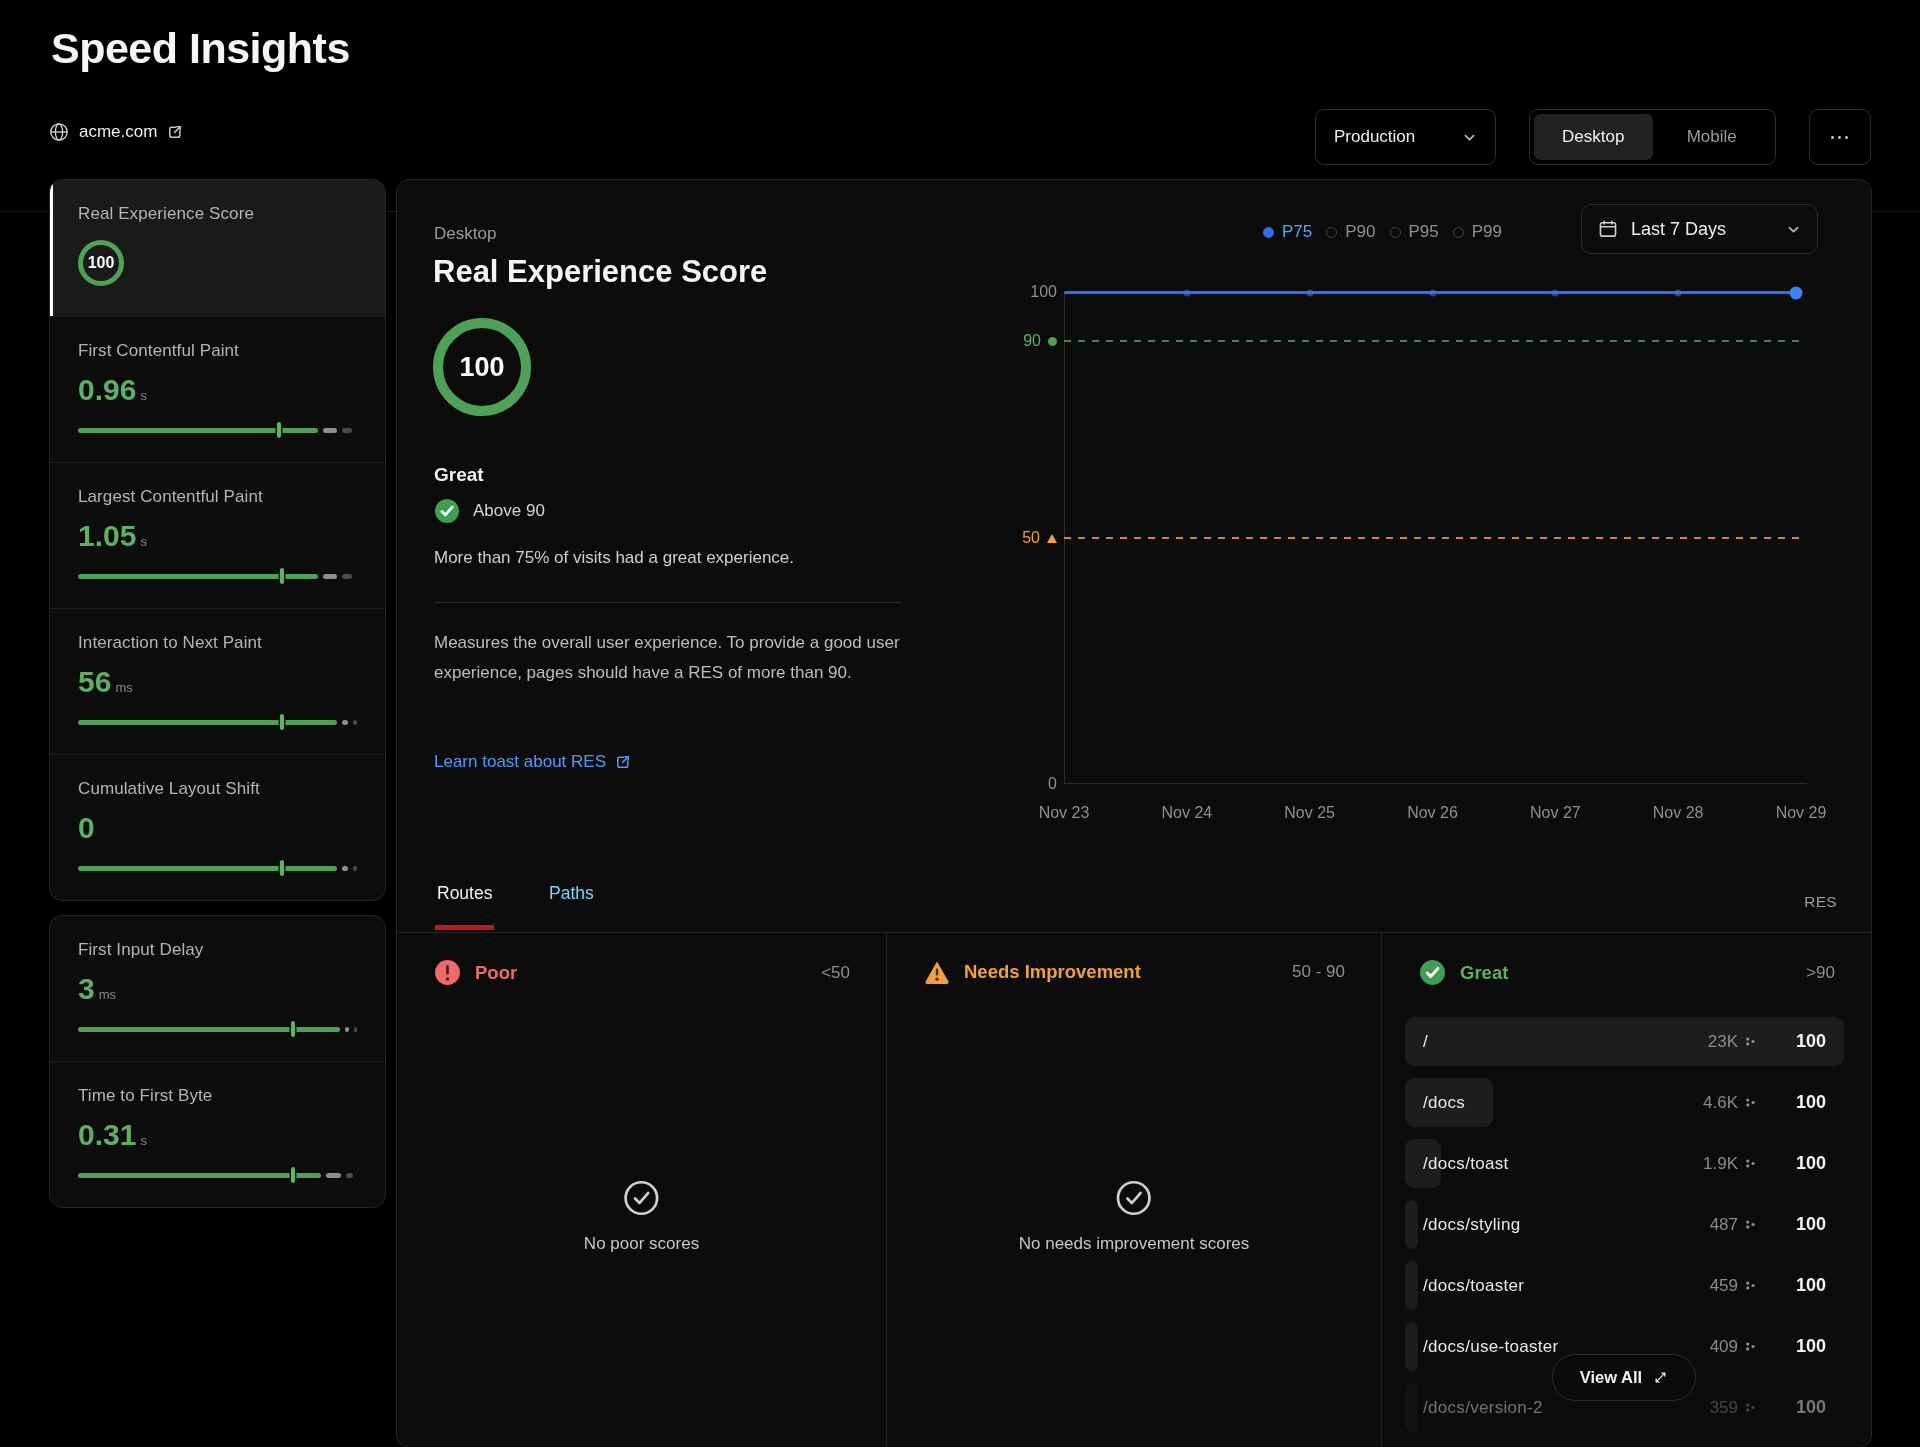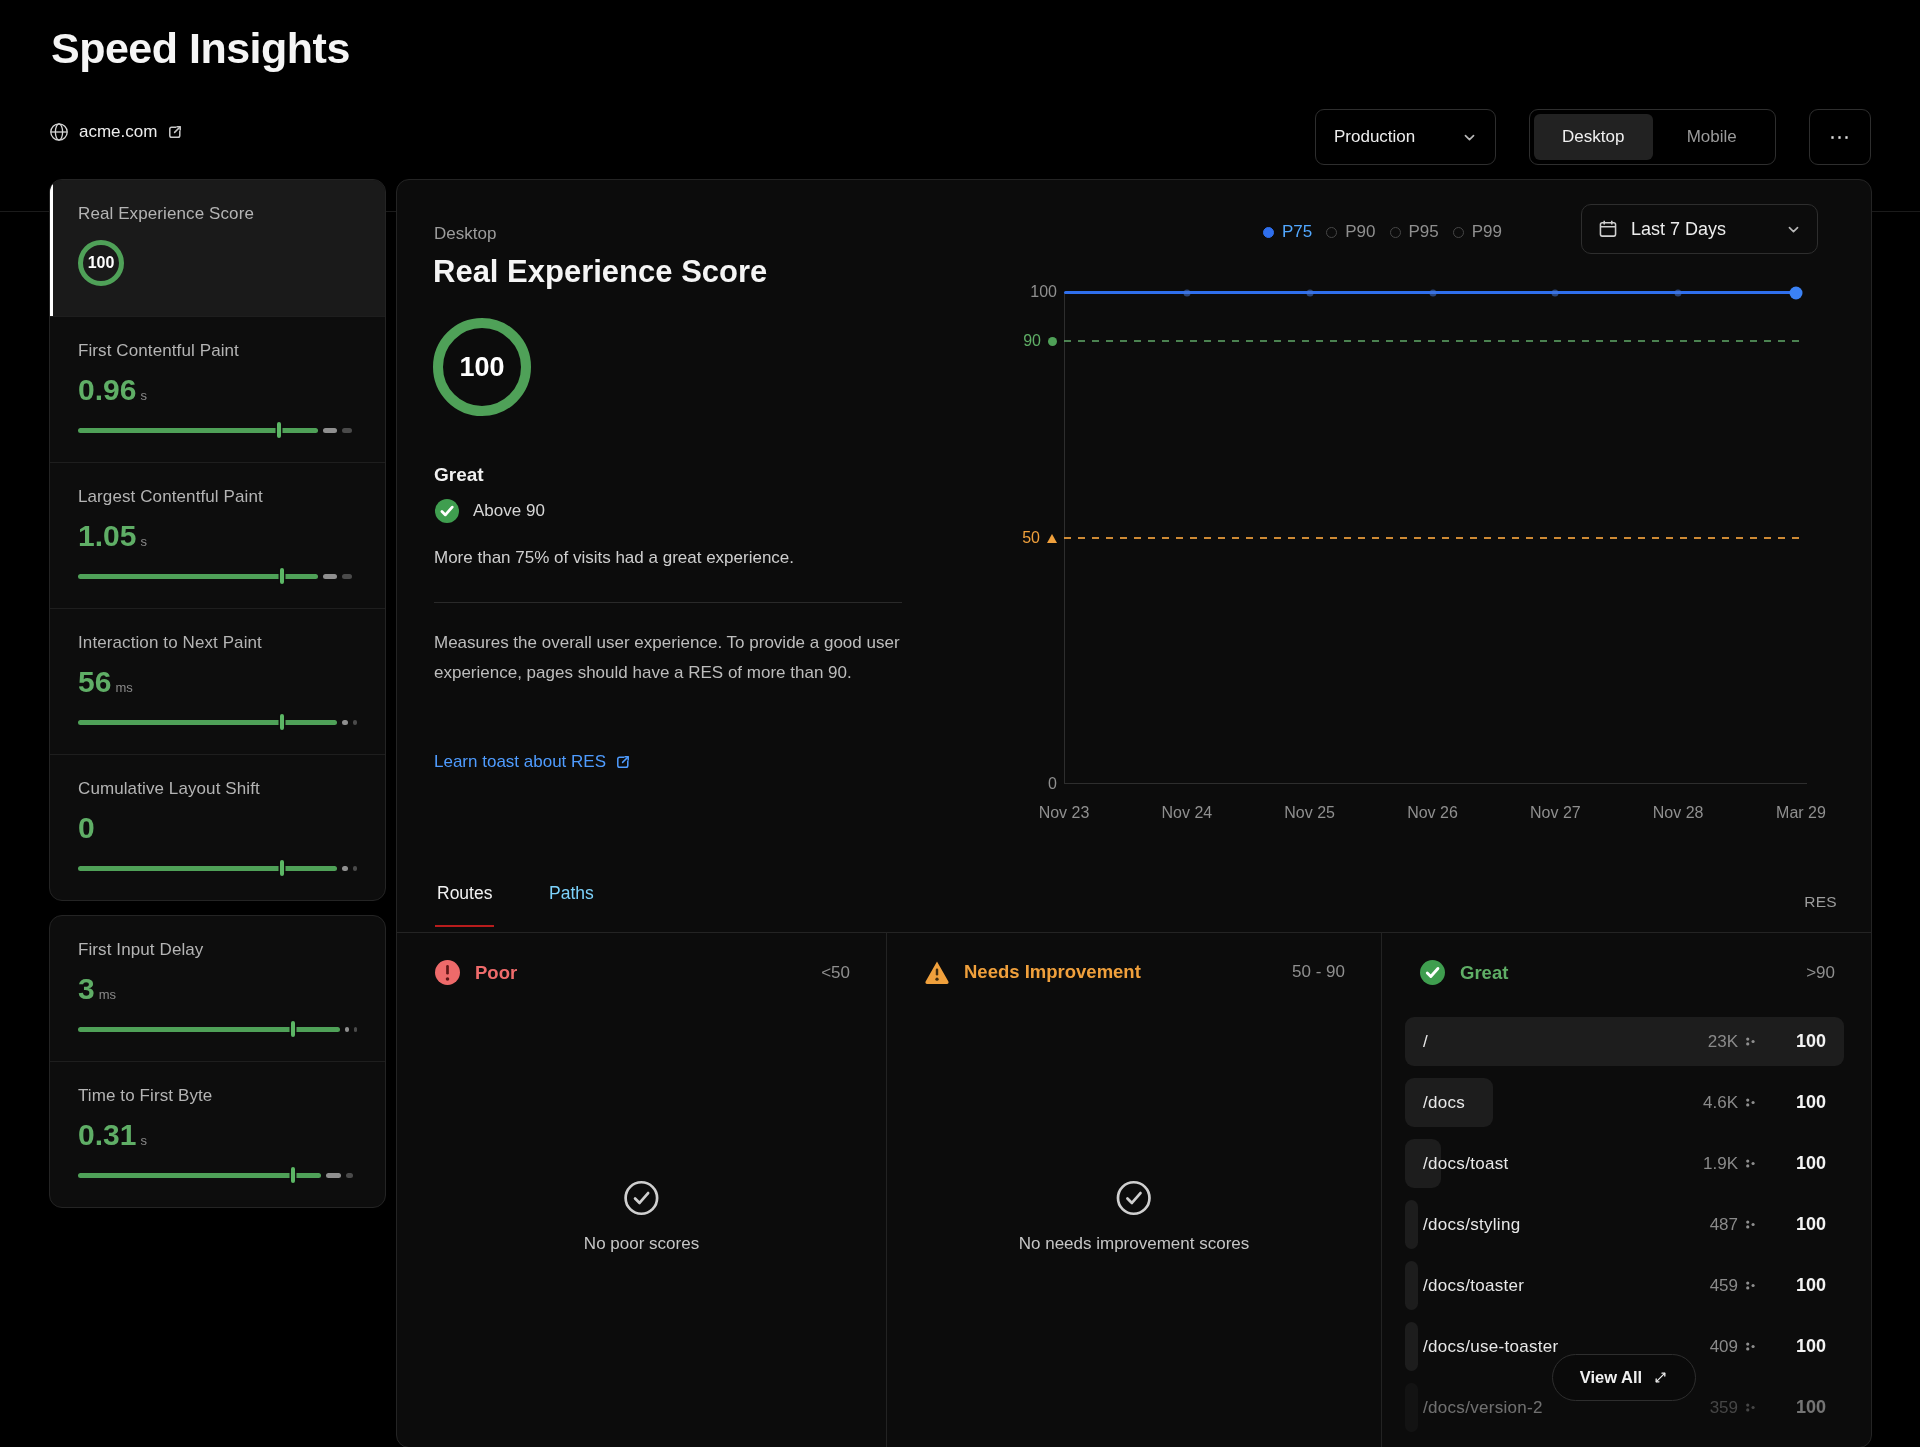--- a/index.html
+++ b/index.html
@@ -77,21 +77,21 @@
   .x-label{position:absolute;top:512px;transform:translateX(-50%);font-size:16px;color:#8f8f8f;white-space:nowrap;}
   .ytick{position:absolute;left:560px;width:100px;height:20px;display:flex;align-items:center;justify-content:flex-end;gap:7px;font-size:16px;color:#8f8f8f;}
   .ytick.green{color:#5fae66;}
   .ytick.orange{color:#f0a03c;}
   .mark-dot{width:9px;height:9px;border-radius:50%;background:#4fa158;}
   .mark-tri{width:0;height:0;border-left:5.5px solid transparent;border-right:5.5px solid transparent;border-bottom:9px solid #f0a03c;}
 
   
   .tabs-row{position:absolute;left:0;right:0;top:695px;height:57px;border-bottom:1px solid #242424;}
   .tab{position:absolute;top:8px;font-size:17.5px;color:#7dd3fc;background:none;border:none;cursor:pointer;padding:0 2px 21px;}
-  .tab.active{color:#f2f2f2;border-bottom:2px solid #b91c1c;}
+  .tab.active{color:#f2f2f2;border-bottom:5px solid #b91c1c;}
   .tab-routes{left:38px;}
   .tab-paths{left:150px;}
   .res-label{position:absolute;right:34px;top:18px;font-size:15.5px;color:#9c9c9c;letter-spacing:.3px;}
 
   
   .columns{position:absolute;left:0;right:0;top:752px;bottom:0;display:flex;}
   .col{position:relative;box-sizing:border-box;}
   .col-poor{width:490px;border-right:1px solid #232323;}
   .col-needs{width:495px;border-right:1px solid #232323;}
   .col-great{flex:1;}
@@ -344,21 +344,21 @@
         <span class="x-label" style="left: 16.6667%;">Nov 24</span>
         <span class="pt" style="left: 33.3333%;"></span>
         <span class="x-label" style="left: 33.3333%;">Nov 25</span>
         <span class="pt" style="left: 50%;"></span>
         <span class="x-label" style="left: 50%;">Nov 26</span>
         <span class="pt" style="left: 66.6667%;"></span>
         <span class="x-label" style="left: 66.6667%;">Nov 27</span>
         <span class="pt" style="left: 83.3333%;"></span>
         <span class="x-label" style="left: 83.3333%;">Nov 28</span>
         <span class="pt pt-end" style="left: calc(100% - 5px);"></span>
-        <span class="x-label" style="left: 100%;">Mar 29</span>
+        <span class="x-label" style="left: 100%;">Nov 29</span>
       </div>
 
     <div class="tabs-row">
       <button class="tab tab-routes active">Routes</button>
       <button class="tab tab-paths">Paths</button>
       <span class="res-label">RES</span>
     </div>
 
     <div class="columns">
 

